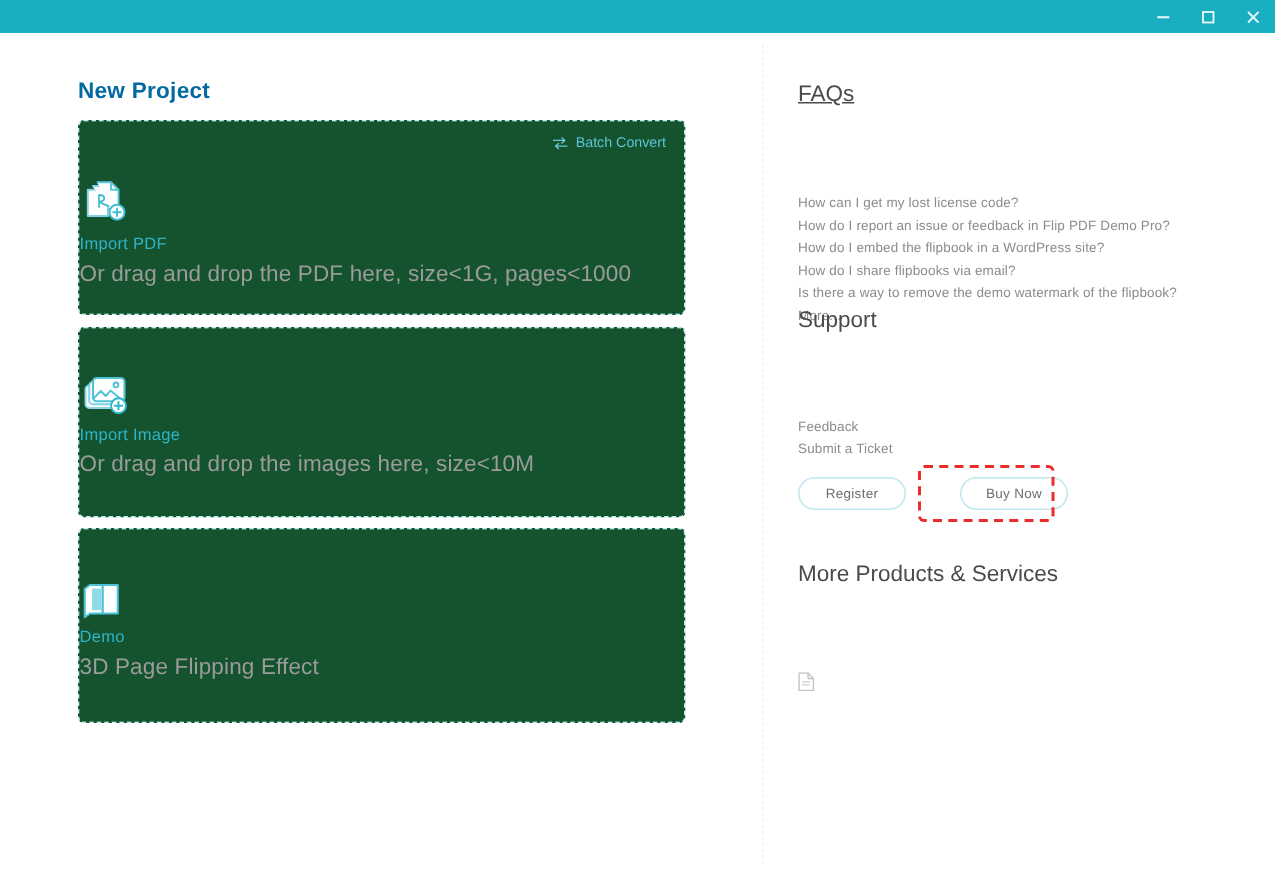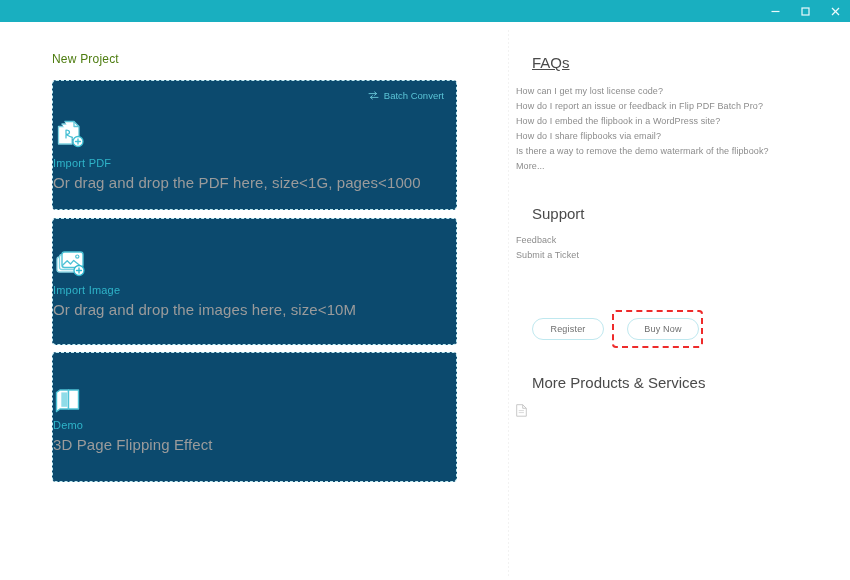--- a/index.html
+++ b/index.html
@@ -30,28 +30,28 @@
     background:#fff;
   }
   .divider {
     position:absolute; left:508px; top:8px; width:1px; height:548px;
     background: repeating-linear-gradient(to bottom,#f2f2f2 0px,#f2f2f2 2px,transparent 2px,transparent 4px);
   }
 
   
   .left-panel { position:absolute; left:0; top:0; width:508px; height:558px; }
   .section-title {
-    font-size: 12px; color:#4d7c0f; font-weight:400; letter-spacing:0.2px;
+    font-size: 15px; color:#0369a1; font-weight:700; letter-spacing:0.2px;
   }
   #new-project-title { position:absolute; left:52px; top:30px; }
 
   .drop-box {
     position:absolute; left:52px; width:405px;
     border: 1px dashed #bfeaf2; border-radius: 4px;
-    background:#0c4a6e;
+    background:#14532d;
   }
   #box-pdf   { top: 58px;  height: 130px; }
   #box-image { top: 196px; height: 127px; }
   #box-demo  { top: 330px; height: 130px; }
 
   .batch-convert {
     position:absolute; right:12px; top:9px;
     display:flex; align-items:center; gap:5px;
     color:#5bc4d6; font-size:9.5px;
   }
@@ -75,32 +75,32 @@
   
   .right-panel { position:absolute; left:508px; top:0; width:342px; height:558px; }
   .r-head {
     position:absolute; left:24px; font-size:15px; color:#4a4a4a; font-weight:400;
   }
   #faqs-title      { top: 32px; text-decoration: underline; }
   #support-title   { top: 183px; }
   #activation-title{ top: 271px; }
   #products-title  { top: 352px; }
 
-  .link-list { position:absolute; left:8px; display:flex; flex-direction:column; }
+  .link-list { position:absolute; left:24px; display:flex; flex-direction:column;margin-top:44px; }
   .link-item {
     font-size: 9px; color:#8c8c8c; line-height: 15px; letter-spacing:0.1px;
   }
   #faq-list     { top: 62px; }
   #support-list { top: 211px; }
   #products-list{ top: 382px; gap:8px; }
 
   .product-item { display:flex; align-items:center; gap:7px; }
   .product-item svg { display:block; flex:0 0 auto; }
 
-  .btn-row { position:absolute; left:24px; top:296px; display:flex; gap:23px; }
+  .btn-row { position:absolute; left:24px; top:296px; display:flex; gap:36px; }
   .pill-btn {
     width: 72px; height: 22px; border-radius: 11px;
     border: 1px solid #bfe8ef; background:#fff;
     display:flex; align-items:center; justify-content:center;
     font-size: 9px; color:#6e6e6e; letter-spacing:0.2px;
   }
 
   .highlight-box {
     position:absolute; left: 104px; top: 288px;
     width: 91px; height: 38px;
@@ -199,21 +199,21 @@
           <span class="box-sub">3D Page Flipping Effect</span>
         </div>
       </div>
     </div>
 
     <div class="right-panel">
 
       <div class="r-head" id="faqs-title">FAQs</div>
       <div class="link-list" id="faq-list">
         <a class="link-item">How can I get my lost license code?</a>
-        <a class="link-item">How do I report an issue or feedback in Flip PDF Batch Pro?</a>
+        <a class="link-item">How do I report an issue or feedback in Flip PDF Demo Pro?</a>
         <a class="link-item">How do I embed the flipbook in a WordPress site?</a>
         <a class="link-item">How do I share flipbooks via email?</a>
         <a class="link-item">Is there a way to remove the demo watermark of the flipbook?</a>
         <a class="link-item">More...</a>
       </div>
 
       <div class="r-head" id="support-title">Support</div>
       <div class="link-list" id="support-list">
         <a class="link-item">Feedback</a>
         <a class="link-item">Submit a Ticket</a>

